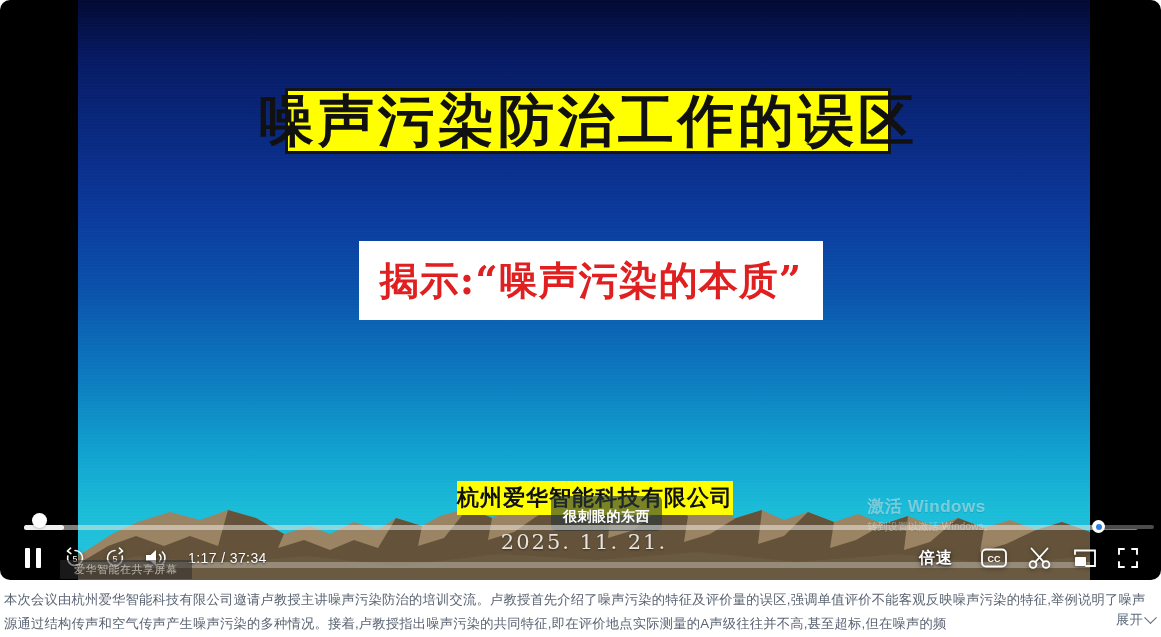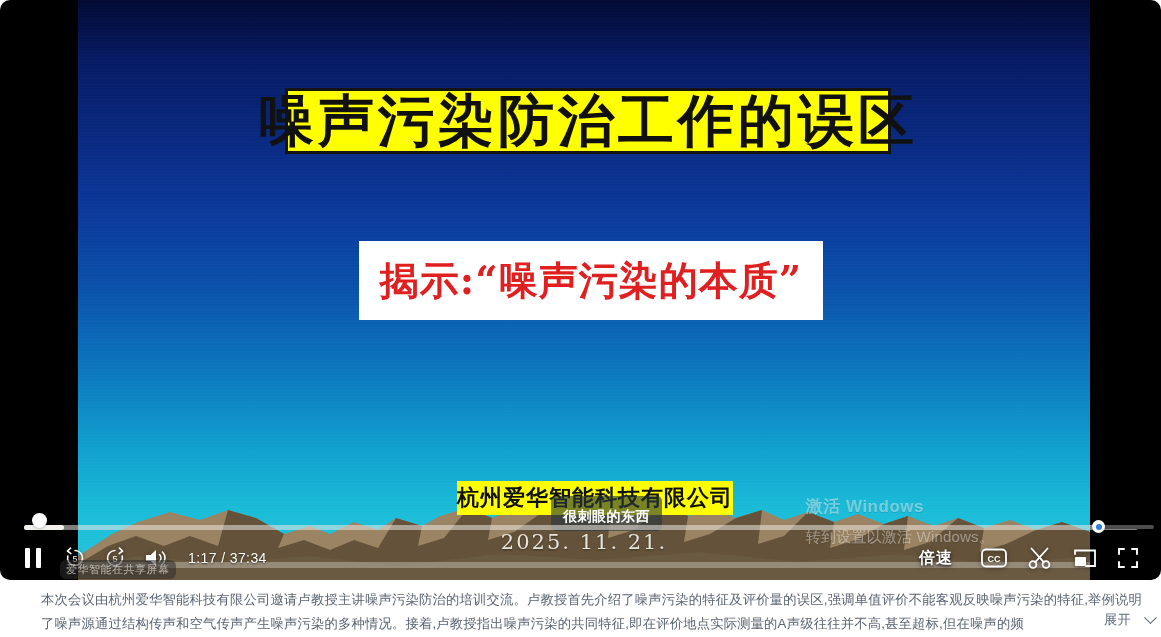--- a/index.html
+++ b/index.html
@@ -117,21 +117,21 @@
 
   
   #win-activate {
     position: absolute;
     right: 96px; top: 495px;
     text-align: left; color: rgba(255,255,255,0.42);
     text-shadow: 0 1px 1px rgba(0,0,0,.12);
     pointer-events: none;
   }
   #win-activate .wa-title { font-size: 17px; font-weight: 700; letter-spacing:.5px; }
-  #win-activate .wa-sub   { font-size: 15px; margin-top: 10px; letter-spacing:.2px; }
+  #win-activate .wa-sub   { font-size: 10px; margin-top: 2px; letter-spacing:.2px; }
 
   
   #controls {
     position: absolute;
     left: 0; bottom: 0;
     width: 1161px; height: 62px;
     z-index: 40;
   }
 
   
@@ -203,41 +203,41 @@
   #btn-clip   { margin-left: 20px; width: 26px; height: 24px; }
   #btn-pip    { margin-left: 20px; width: 24px; height: 22px; }
   #btn-full   { margin-left: 20px; margin-right: 22px; width: 22px; height: 22px; }
 
   
   #share-watermark {
     position: absolute;
     left: 60px; top: 42px;
     background: rgba(45,45,45,0.55);
     color: rgba(230,225,215,0.70);
-    font-size: 11px; padding: 2px 6px; border-radius: 6px;
+    font-size: 11px; padding: 2px 14px; border-radius: 1px;
     letter-spacing: .5px; white-space: nowrap;
     pointer-events: none;
   }
 
   
   #description {
     position: absolute;
     left: 0; top: 586px; width: 1161px; height: 51px;
     padding: 2px 6px 0 4px;
     color: #5a6472;
     font-size: 13.3px;
     line-height: 24px;
     letter-spacing: .2px;
   }
-  #desc-text { display: block; margin-left: 37px; }
+  #desc-text { display: block; }
   #desc-expand {
     position: absolute; right: 6px; bottom: 5px;
     color: #5f6b7d; font-size: 13.3px; cursor: pointer;
     background: #fff; padding-left: 20px;
-    display: flex; align-items: center; gap: 15px;
+    display: flex; align-items: center; gap: 3px;
   }
   #desc-expand .chev {
     display:inline-block; width:9px; height:9px;
     border-right:1.6px solid #5f6b7d; border-bottom:1.6px solid #5f6b7d;
     transform: rotate(45deg) translate(-2px,-2px);
   }
 </style>
 </head>
 <body>
 

